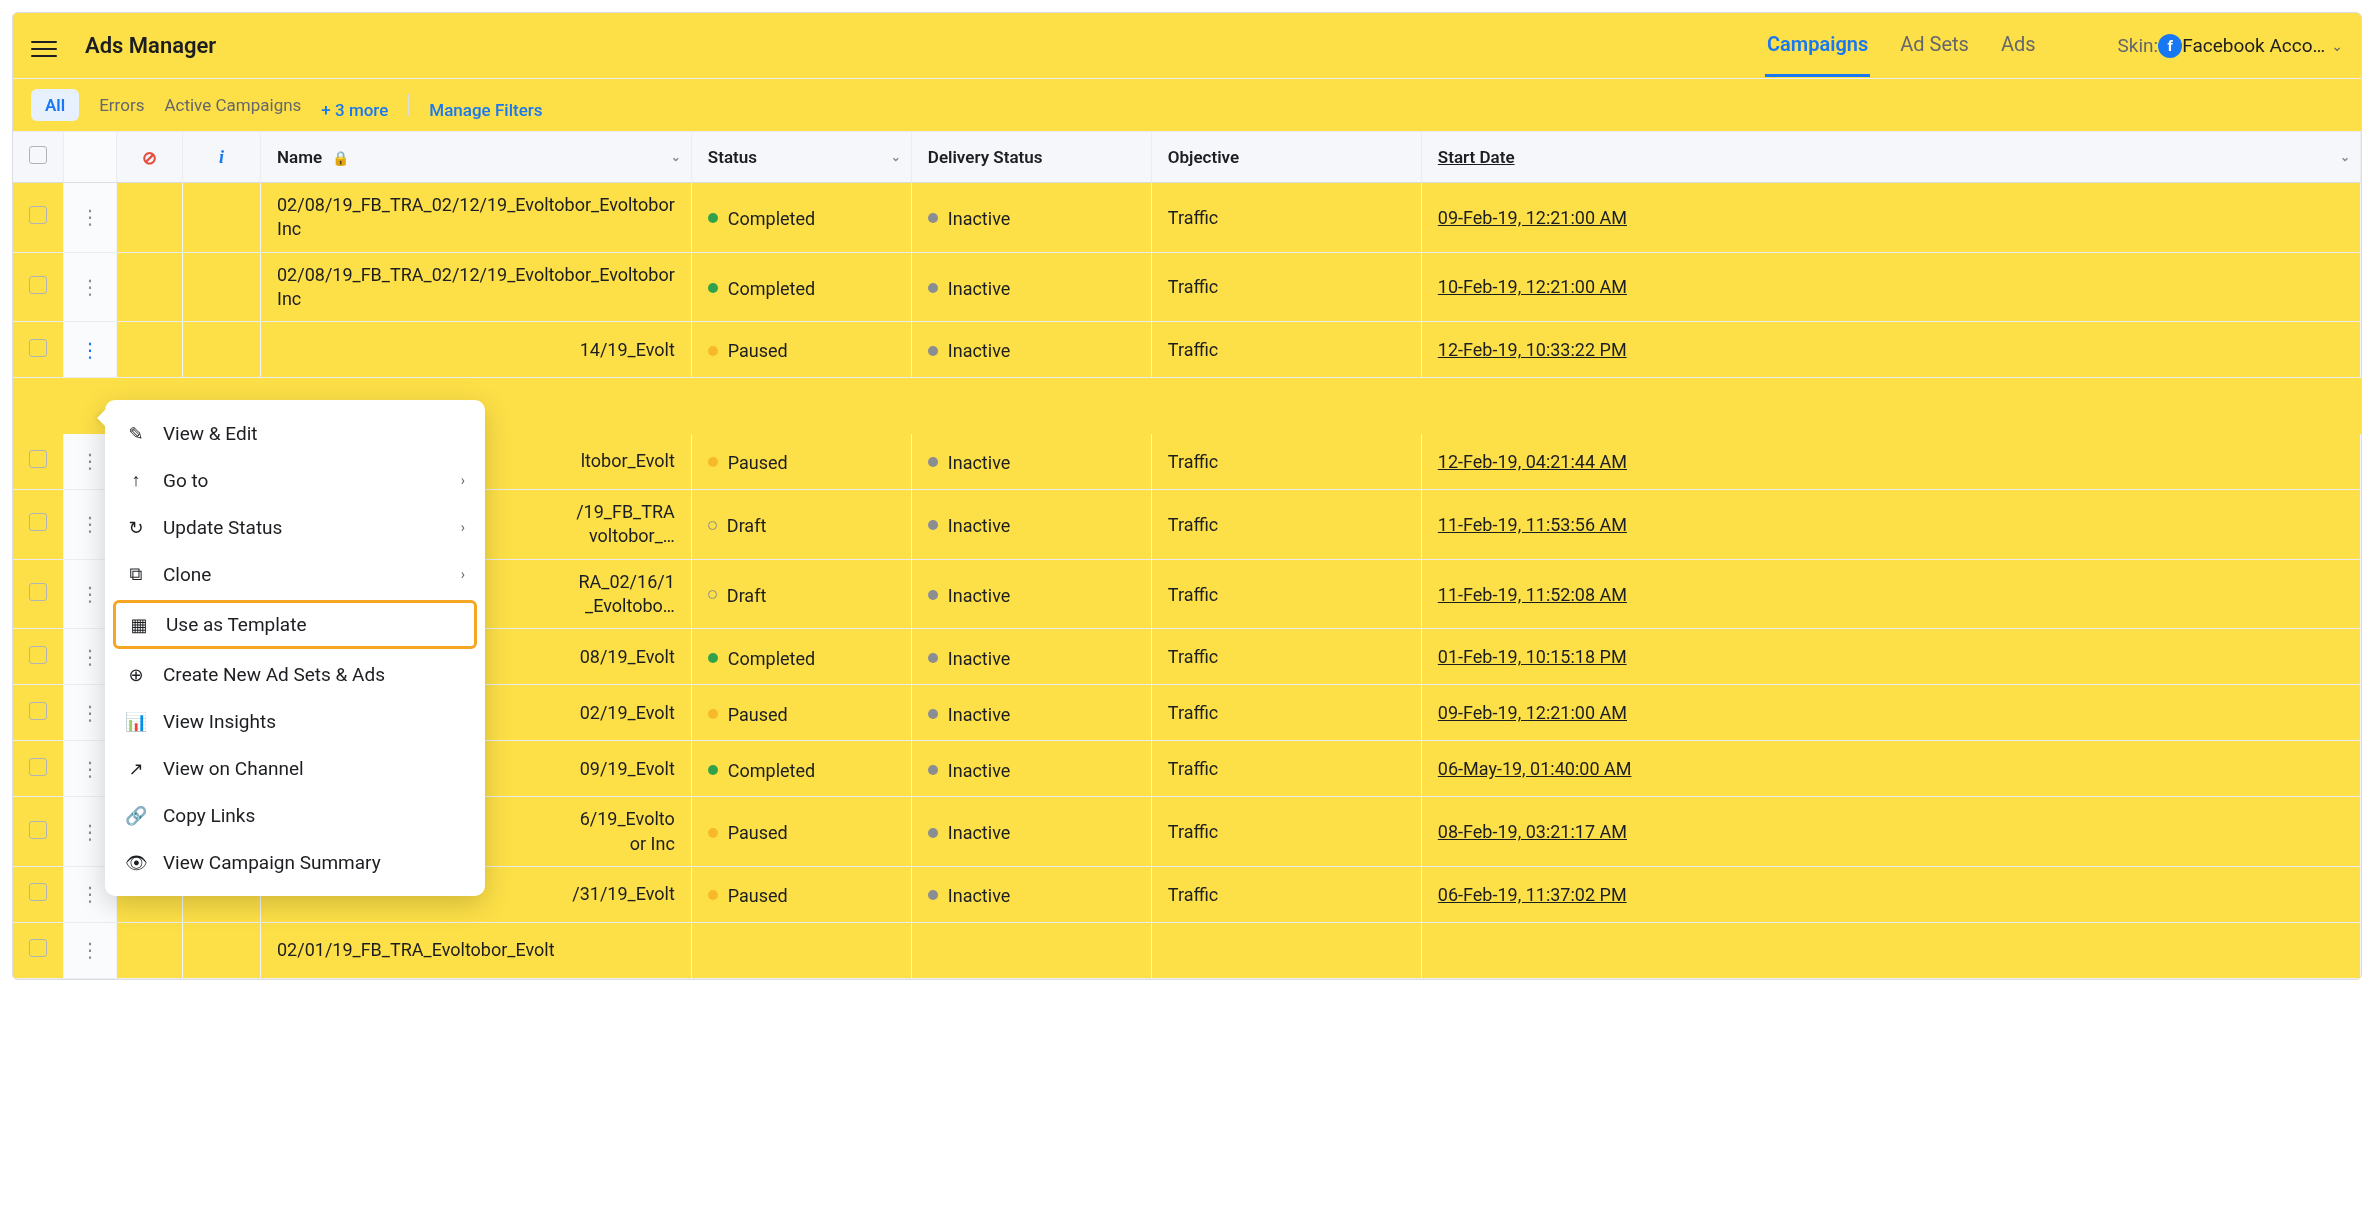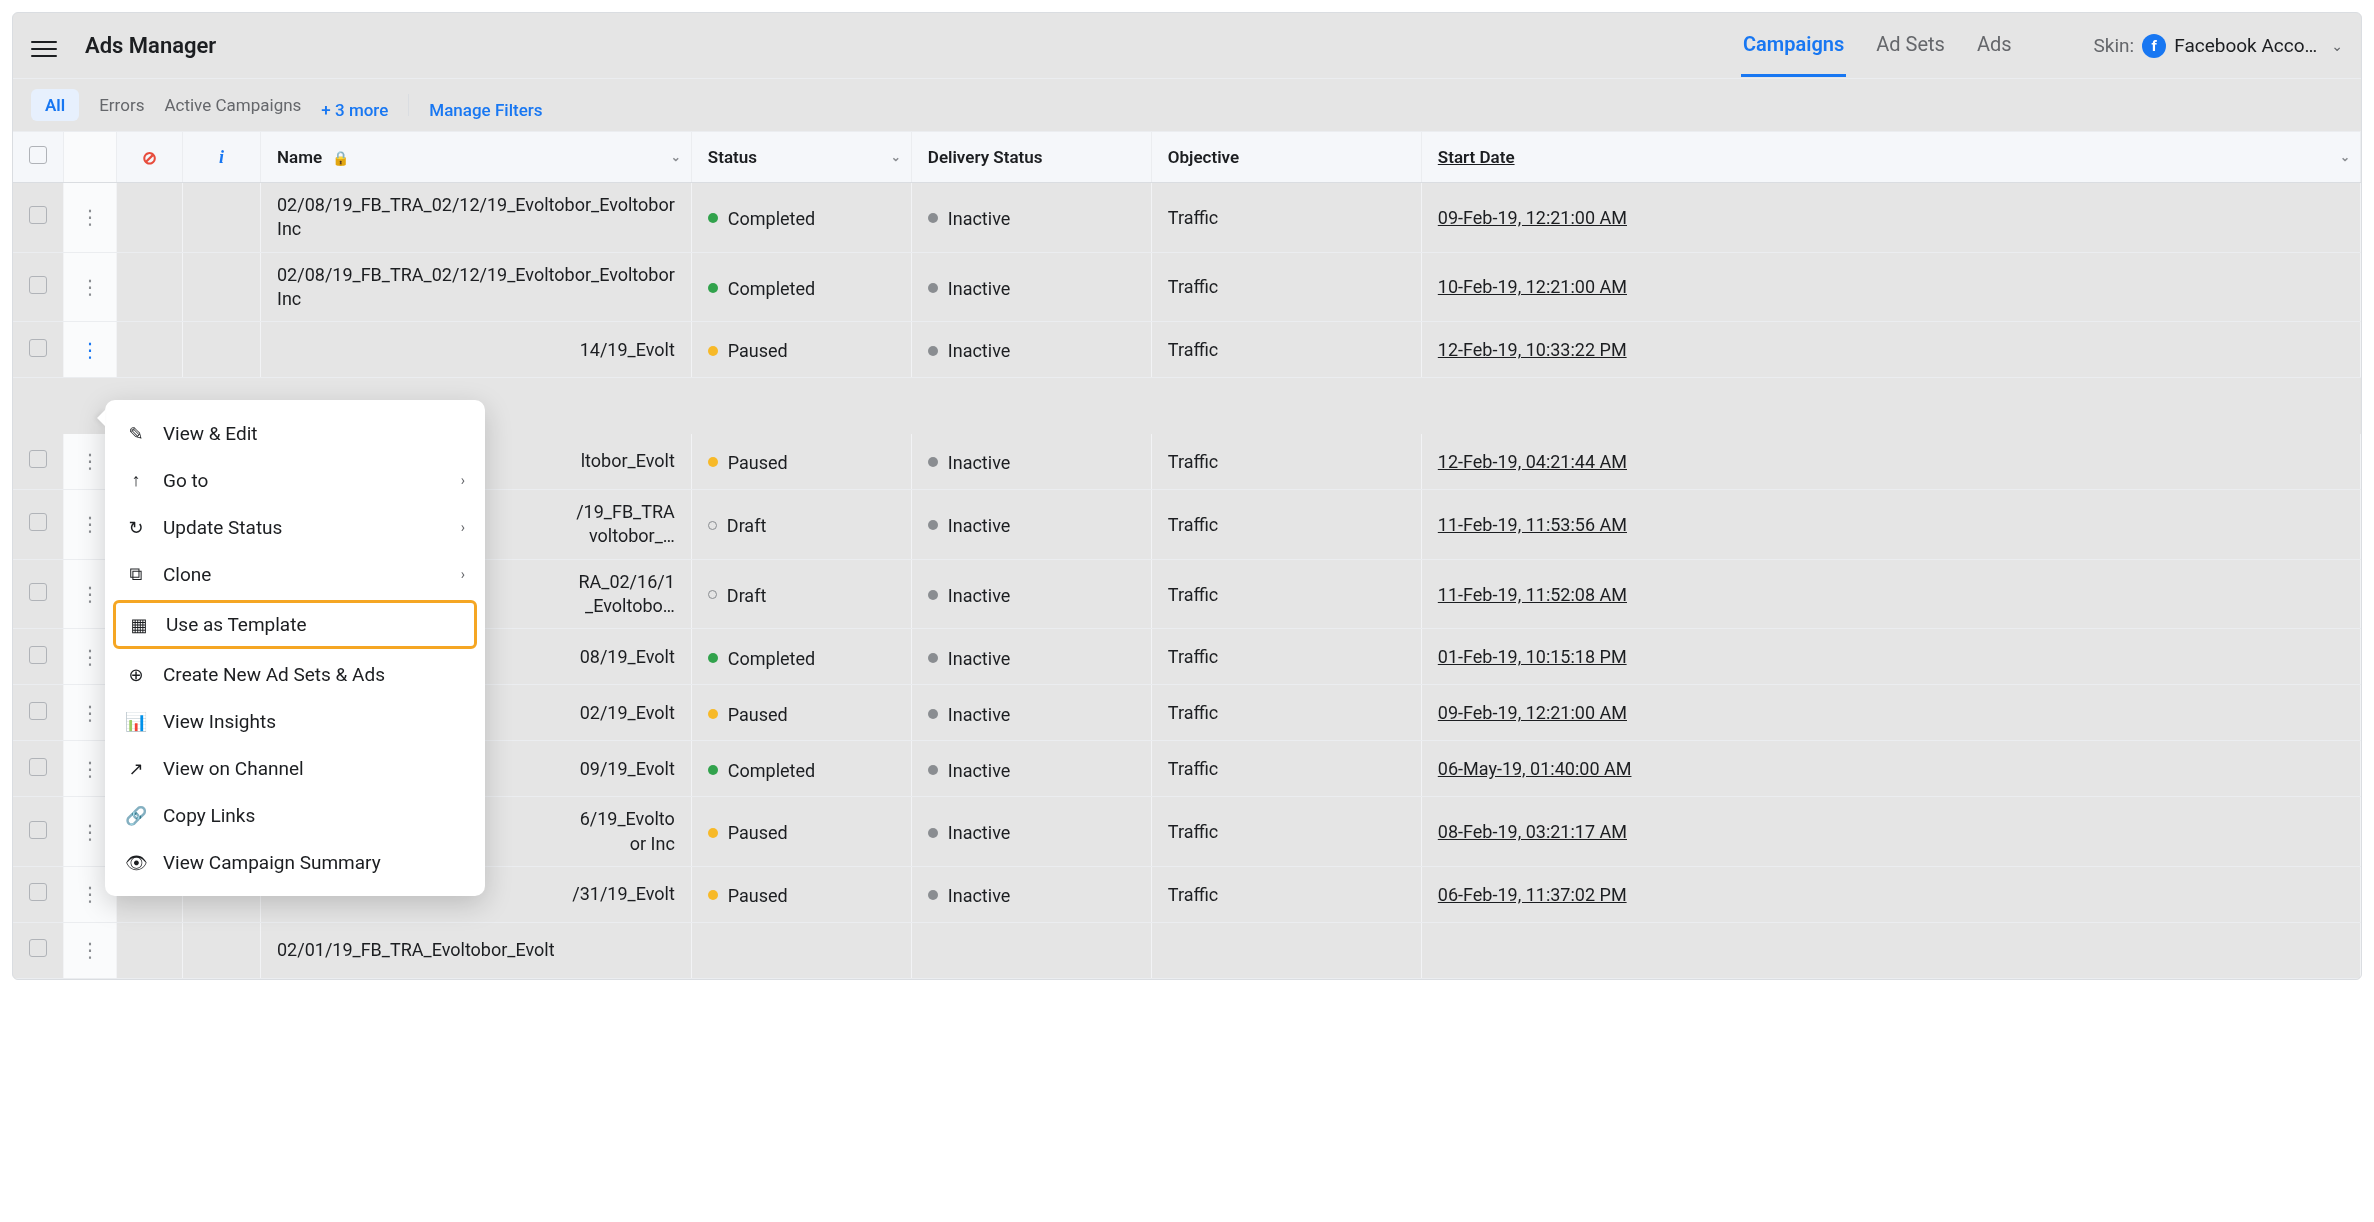--- a/index.html
+++ b/index.html
@@ -7,37 +7,37 @@
     font-family: -apple-system, BlinkMacSystemFont, "Segoe UI", Roboto, Helvetica, Arial, sans-serif;
     font-size: 17px;
     color: #1c1e21;
     background: #fff;
   }
   .window {
     border: 1px solid #dadde1;
     border-radius: 6px;
     margin: 12px;
     overflow: hidden;
-    background: #e5e5e5;
+    background: #fde047;
   }
   
   .topbar {
     display: flex;
     align-items: center;
     height: 66px;
     padding: 0 18px;
     border-bottom: 1px solid #ebedf0;
   }
   .hamburger { width: 26px; height: 20px; margin-right: 28px; cursor: pointer; }
   .hamburger div { height: 2px; background:#1c1e21; margin: 5px 0; border-radius:1px; }
   .app-title { font-size: 22px; font-weight: 600; flex: 0 0 auto; }
   .tabs { display:flex; gap: 28px; margin-left: auto; }
   .tab { font-size: 20px; color:#65676b; cursor:pointer; padding: 18px 2px; }
   .tab.active { color:#1877f2; font-weight:600; border-bottom:3px solid #1877f2; }
-  .skin { display:flex; align-items:center; gap:8px; margin-left: 80px; font-size: 19px; color:#1c1e21;}
+  .skin { display:flex; align-items:center; gap:0; margin-left: 80px; font-size: 19px; color:#1c1e21;}
   .skin-label { color:#65676b; }
   .fb-circle { width:24px;height:24px;border-radius:50%;background:#1877f2;color:#fff;display:flex;align-items:center;justify-content:center;font-weight:700;font-size:15px;}
   .chev-down { font-size:14px; color:#65676b; margin-left:6px;}
   
   .filterbar {
     display:flex;
     align-items:center;
     gap: 20px;
     padding: 10px 18px;
     border-bottom:1px solid #ebedf0;

